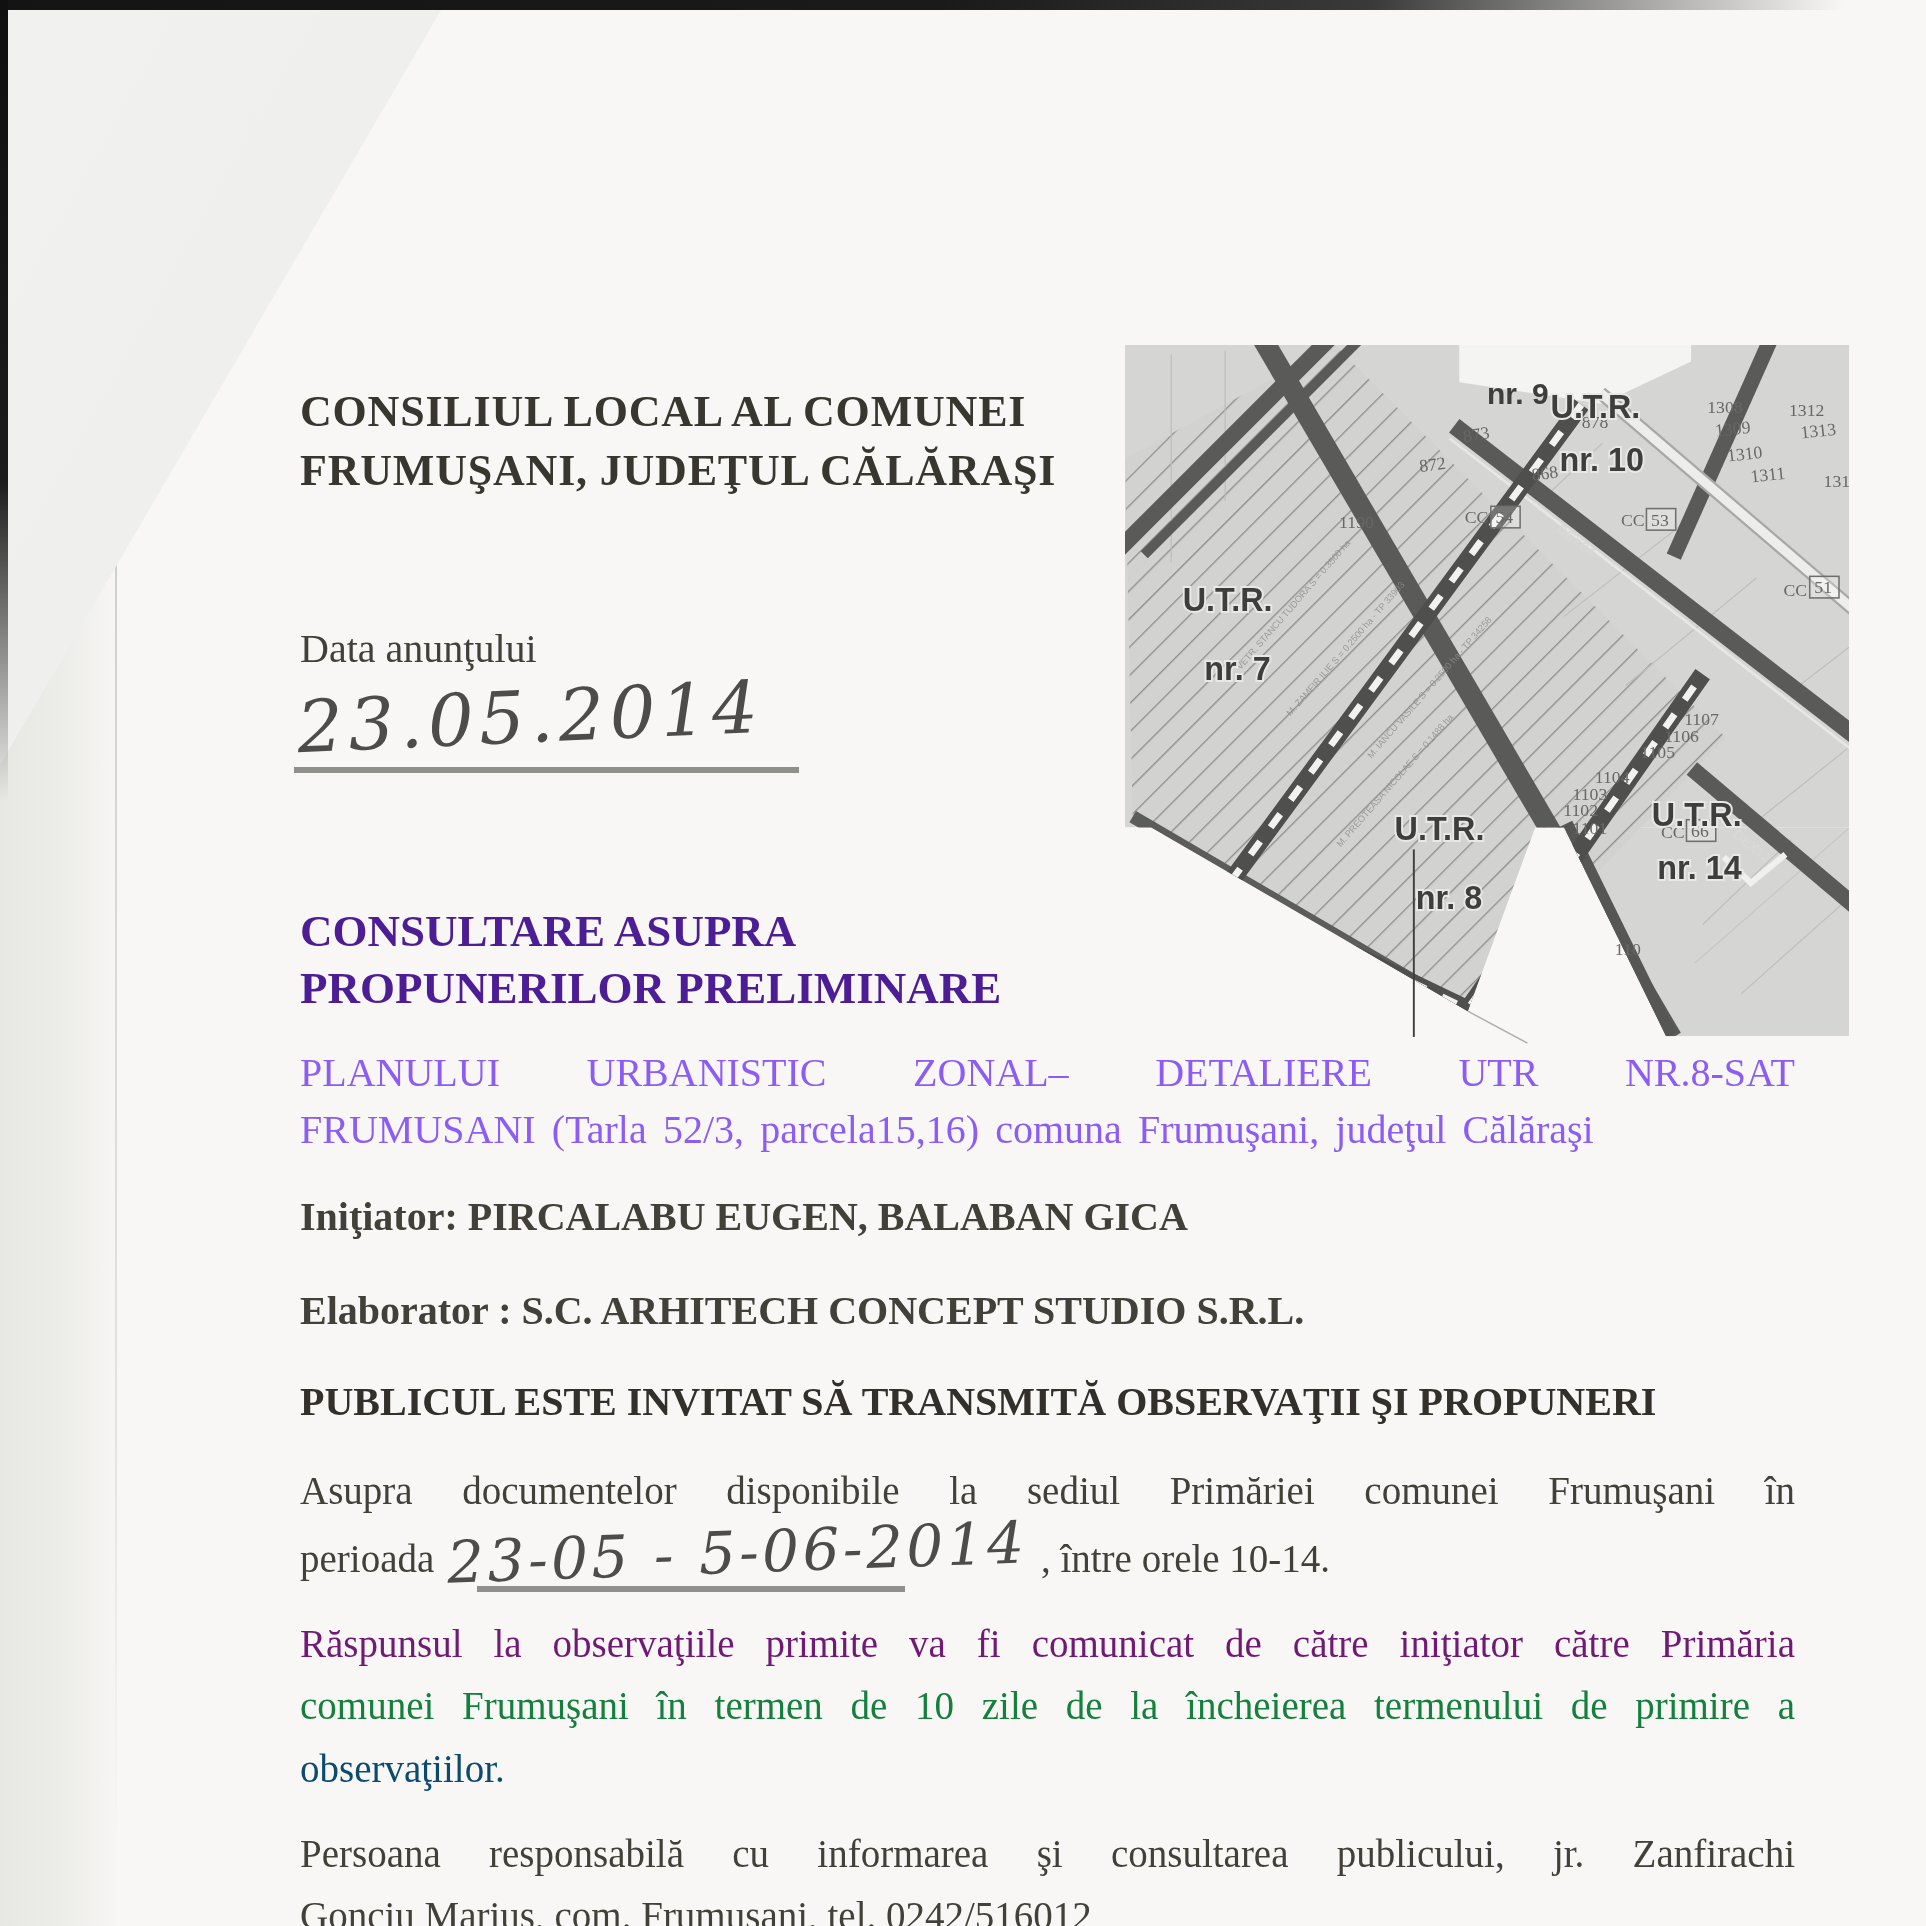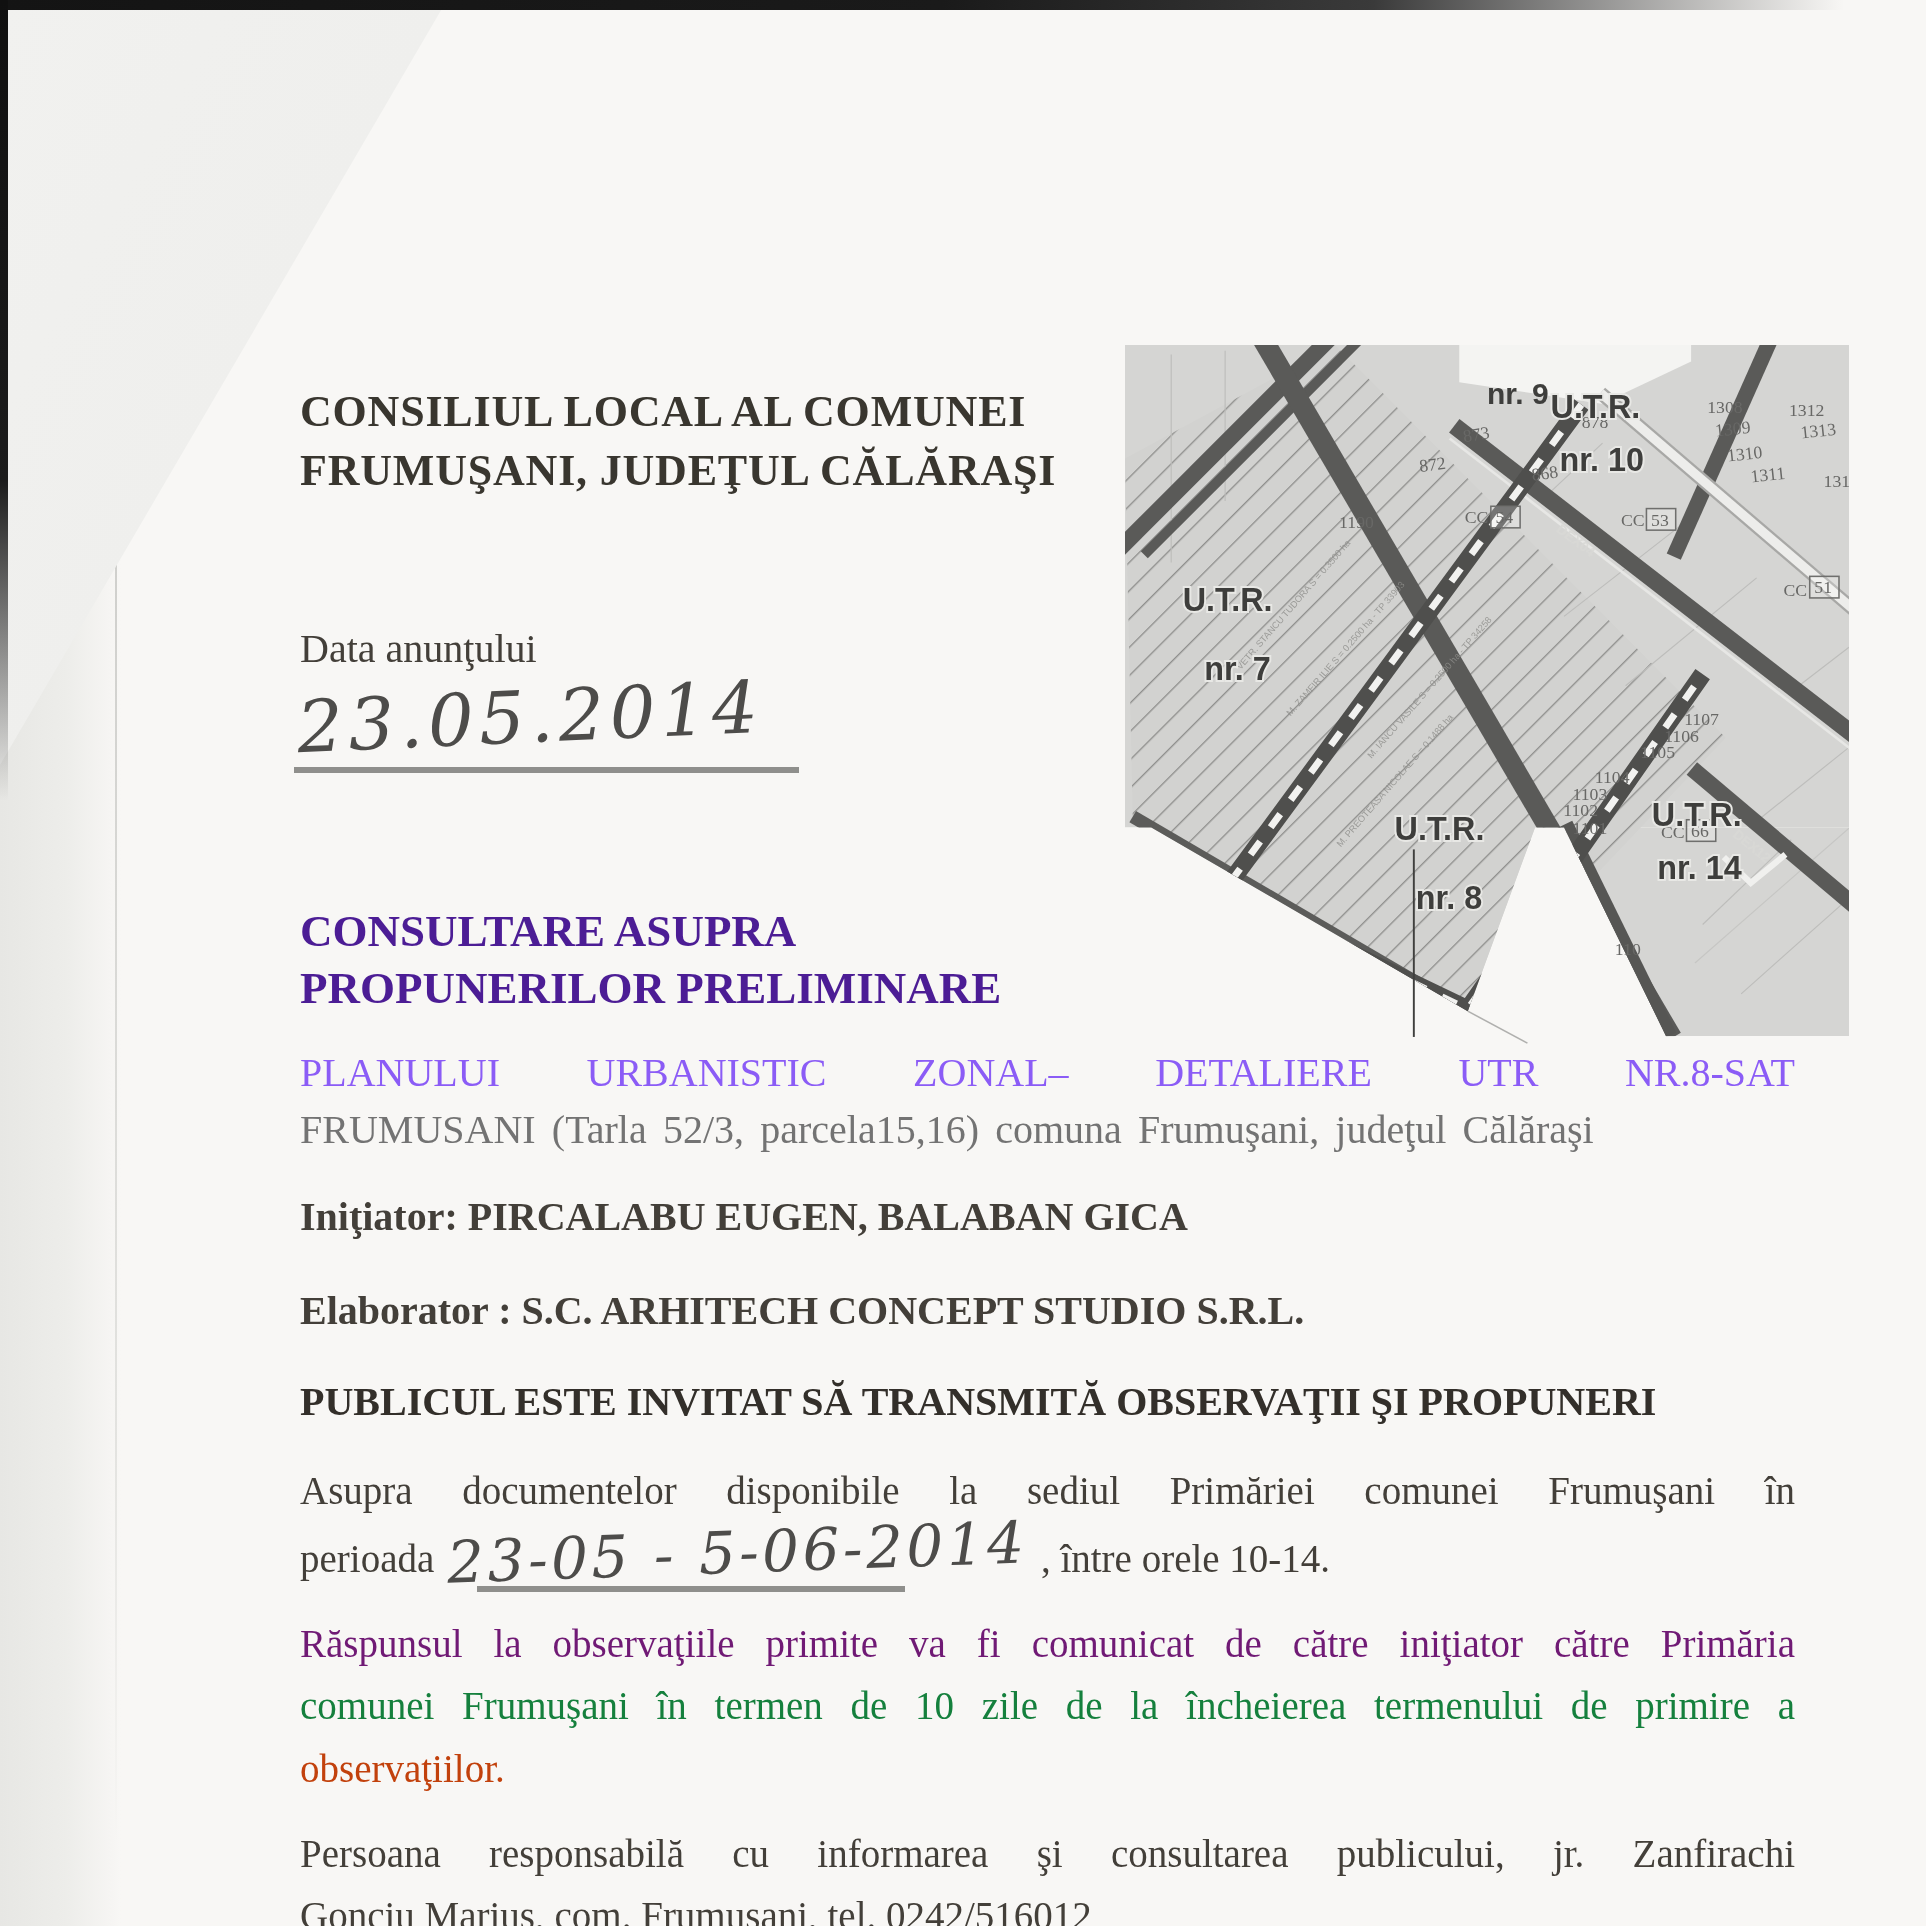--- a/index.html
+++ b/index.html
@@ -22,21 +22,21 @@
 
   
   .tl { position:absolute; left:300px; width:1495px; white-space:nowrap; color:#433f39; }
   .just { white-space:normal; text-align:justify; text-align-last:justify; }
   .b { font-weight:700; }
   .hdr  { font-size:44px; font-weight:700; letter-spacing:0.8px; color:#39362f; }
   .h2   { font-size:45px; font-weight:700; color:#4c1d95; }
   .body100 { font-size:39px; }
   .body104 { font-size:40px; }
   .planl1 { color:#8b5cf6; }
-  .planl2 { color:#737373; word-spacing:6.2px; }
+  .planl2 { color:#8b5cf6; word-spacing:6.2px; }
   .hand { font-family:"DejaVu Serif",serif; font-style:italic; color:#4d4c4a; }
   .hand1 { position:absolute; left:297px; top:675px; font-size:72px; letter-spacing:5.4px;
            transform:rotate(-2.5deg); }
   .hand2 { display:inline-block; font-size:58px; letter-spacing:3.5px; margin:0 13px;
            transform:translateY(-5.4px) rotate(-2deg); }
   .uline { position:absolute; height:5.8px; background:#8f8f8c; }
   .u1 { left:294px;  top:767px; width:505px; }
   .u2 { left:477px; top:1586px; width:428px; }
   .flexline { display:flex; align-items:center; }
 
@@ -80,21 +80,21 @@
 <div class="tl body100 just" style="top:1468px">Asupra documentelor disponibile la sediul Primăriei comunei Frumuşani în</div>
 <div class="tl body100 flexline" style="top:1524px">
   <span>perioada</span>
   <span class="hand hand2">23-05 - 5-06-2014</span>
   <span>, între orele 10-14.</span>
 </div>
 <div class="uline u2"></div>
 
 <div class="tl body100 just" style="top:1621px;color:#701a75">Răspunsul la observaţiile primite va fi comunicat de către iniţiator către Primăria</div>
 <div class="tl body100 just" style="top:1683px;color:#15803d">comunei Frumuşani în termen de 10 zile de la încheierea termenului de primire a</div>
-<div class="tl body100" style="top:1746px;color:#c2410c">observaţiilor.</div>
+<div class="tl body100" style="top:1746px;color:#0c4a6e">observaţiilor.</div>
 
 <div class="tl body100 just" style="top:1831px">Persoana responsabilă cu informarea şi consultarea publicului, jr. Zanfirachi</div>
 <div class="tl body100" style="top:1893px">Gonciu Marius, com. Frumuşani, tel. 0242/516012</div>
 
 <div class="map-wrap">
 <svg id="map-svg" width="724" height="809" viewBox="0 0 1880 2100" xmlns="http://www.w3.org/2000/svg">
   <defs>
     <pattern id="hatch" width="52" height="52" patternUnits="userSpaceOnUse" patternTransform="rotate(45)">
       <rect width="52" height="52" fill="#d2d2d0"></rect>
       <line x1="0" y1="0" x2="0" y2="52" stroke="#8f8f8d" stroke-width="7"></line>

